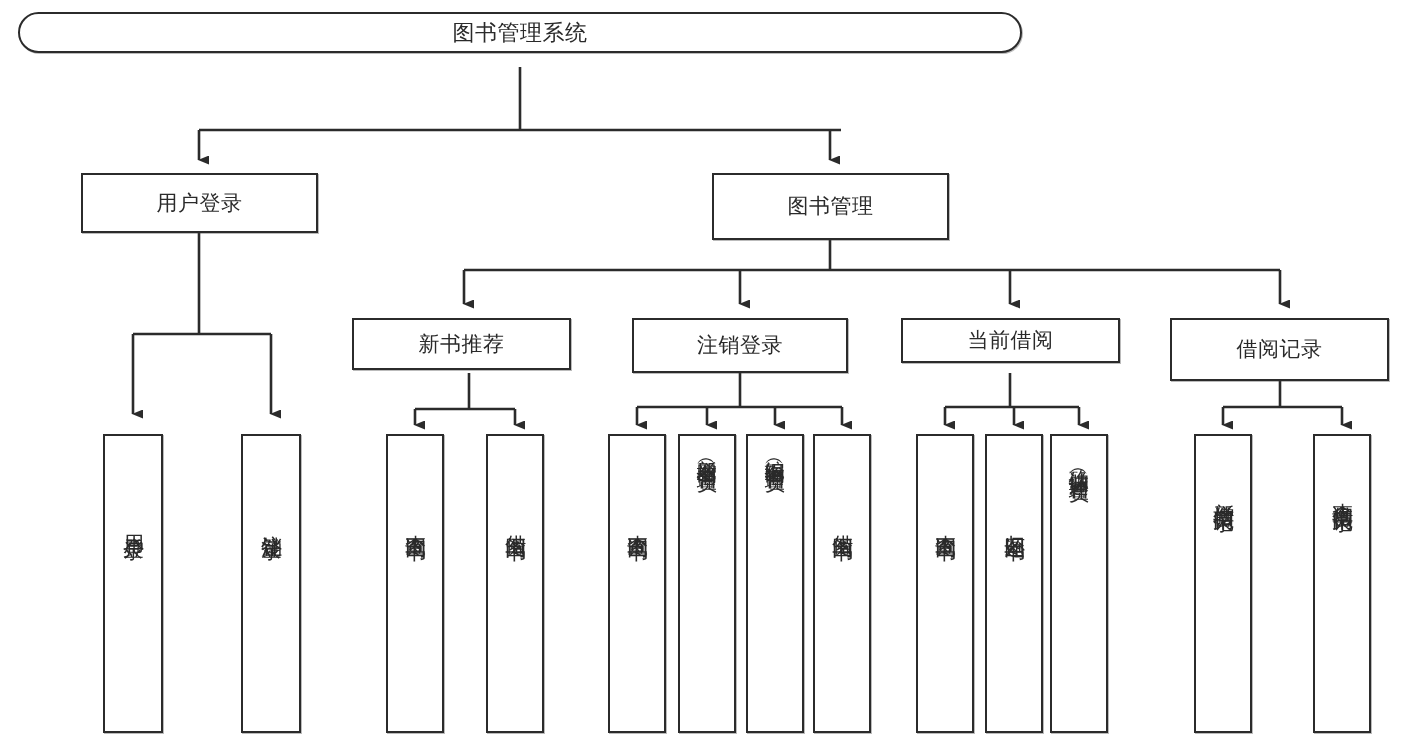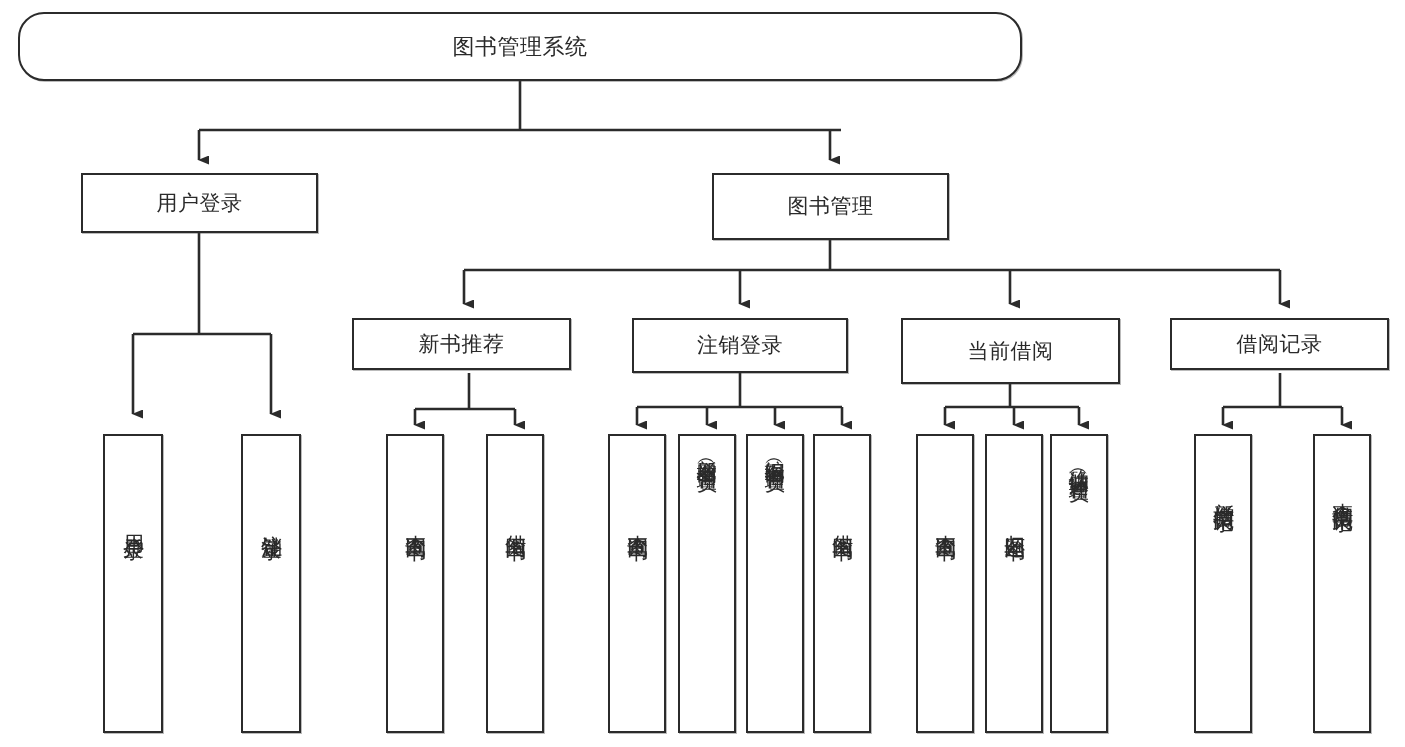--- a/index.html
+++ b/index.html
@@ -120,41 +120,41 @@
       <path d="M 1014,407 L 1014,425" marker-end="url(#arrowhead)"></path>
       <path d="M 1079,407 L 1079,425" marker-end="url(#arrowhead)"></path>
 
       <path d="M 1280,373 L 1280,407"></path>
       <path d="M 1223,407 L 1342,407"></path>
       <path d="M 1223,407 L 1223,425" marker-end="url(#arrowhead)"></path>
       <path d="M 1342,407 L 1342,425" marker-end="url(#arrowhead)"></path>
     </g>
   </svg>
 
-  <div class="node root" style="left:18px; top:12px; width:1004px; height:69px;border-radius:26px;">
+  <div class="node root" style="left:18px; top:12px; width:1004px; height:41px;border-radius:26px;">
     <span class="node-label">图书管理系统</span>
   </div>
 
   <div class="node level2" style="left:81px; top:173px; width:237px; height:60px;">
     <span class="node-label">用户登录</span>
   </div>
   <div class="node level2" style="left:712px; top:173px; width:237px; height:67px;">
     <span class="node-label">图书管理</span>
   </div>
 
   <div class="node level2" style="left:352px; top:318px; width:219px; height:52px;">
     <span class="node-label">新书推荐</span>
   </div>
   <div class="node level2" style="left:632px; top:318px; width:216px; height:55px;">
     <span class="node-label">注销登录</span>
   </div>
-  <div class="node level2" style="left:901px; top:318px; width:219px; height:66px;">
+  <div class="node level2" style="left:901px; top:318px; width:219px; height:45px;">
     <span class="node-label">当前借阅</span>
   </div>
-  <div class="node level2" style="left:1170px; top:318px; width:219px; height:52px;">
+  <div class="node level2" style="left:1170px; top:318px; width:219px; height:63px;">
     <span class="node-label">借阅记录</span>
   </div>
 
   <div class="node leaf" style="left:103px; top:434px; width:60px; height:299px; padding-top:82px;">
     <span class="node-label">用户登录</span>
   </div>
   <div class="node leaf" style="left:241px; top:434px; width:60px; height:299px; padding-top:82px;">
     <span class="node-label">注销登录</span>
   </div>
 

